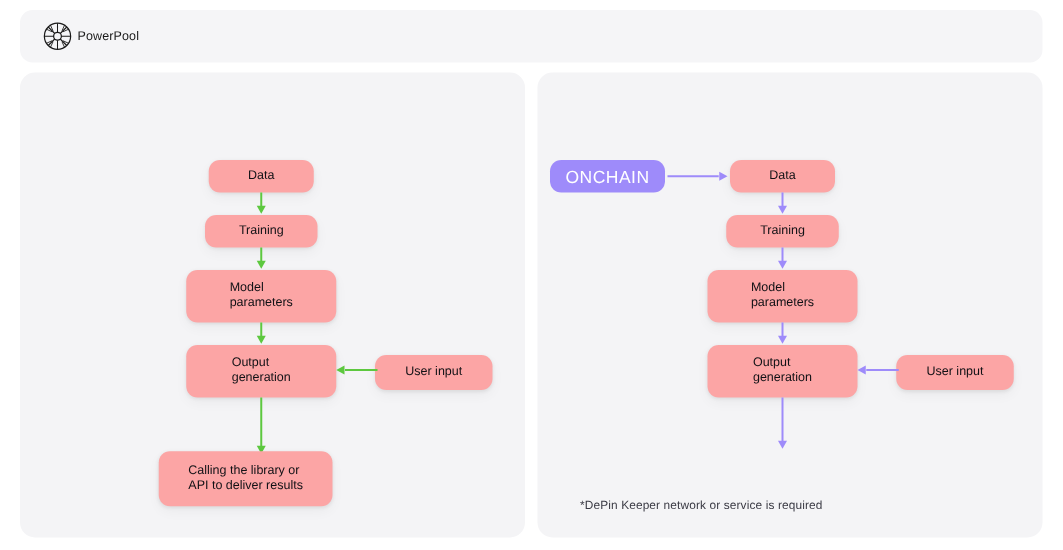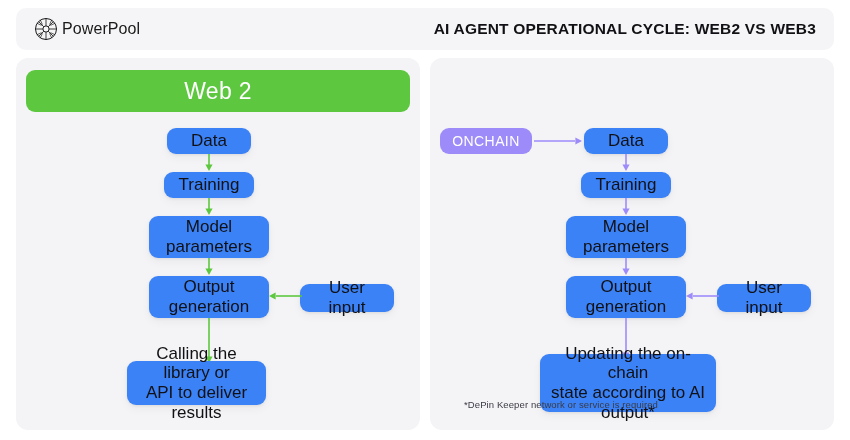--- a/index.html
+++ b/index.html
@@ -35,21 +35,21 @@
     align-items: center;
     gap: 4px;
   }
   .brand-logo {
     width: 24px;
     height: 24px;
     display: block;
     flex: 0 0 auto;
   }
   .brand-name {
-    font-size: 16px;
+    font-size: 10px;
     color: #1a1a1a;
     letter-spacing: 0.1px;
   }
   .header-title {
     font-size: 15.5px;
     font-weight: bold;
     color: #111115;
     letter-spacing: 0.2px;
     white-space: nowrap;
   }
@@ -80,29 +80,28 @@
     color: #ffffff;
     font-size: 23px;
     letter-spacing: 0.3px;
   }
   .panel-header.green  { background: #5dc83f; }
   .panel-header.purple { background: #9e8bfa; }
 
   
   .node {
     position: absolute;
-    background: #3b82f6;
+    background: #fca5a5;
     border-radius: 9px;
     box-shadow: 0 1px 3px rgba(0,0,0,0.07), 0 4px 10px rgba(0,0,0,0.045);
     display: flex;
     align-items: center;
     justify-content: center;
-    text-align: center;
     color: #111115;
-    font-size: 17px;
+    font-size: 10px;
     line-height: 1.16;
     padding: 5px 10px;
     box-sizing: border-box;
     white-space: pre-line;
   }
 
   
   .badge {
     position: absolute;
     background: #9e8bfa;
@@ -140,25 +139,23 @@
         <circle cx="12" cy="12" r="10.5" fill="none" stroke="#1a1a1a" stroke-width="1"></circle>
         <circle cx="12" cy="12" r="3.1" fill="none" stroke="#1a1a1a" stroke-width="1"></circle>
         <path d="M12 1.5 L12 8.9 M22.5 12 L15.1 12 M12 22.5 L12 15.1 M1.5 12 L8.9 12
                  M4.6 4.6 L9.8 9.8 M19.4 4.6 L14.2 9.8 M19.4 19.4 L14.2 14.2 M4.6 19.4 L9.8 14.2" stroke="#1a1a1a" stroke-width="0.85" fill="none"></path>
         <path d="M6.2 2.8 L8.4 7.6 M17.8 2.8 L15.6 7.6 M21.2 6.2 L16.4 8.4 M21.2 17.8 L16.4 15.6
                  M17.8 21.2 L15.6 16.4 M6.2 21.2 L8.4 16.4 M2.8 17.8 L7.6 15.6 M2.8 6.2 L7.6 8.4" stroke="#1a1a1a" stroke-width="0.7" fill="none"></path>
       </svg>
     </span>
     <span class="brand-name">PowerPool</span>
   </div>
-  <div class="header-title">AI AGENT OPERATIONAL CYCLE: WEB2 VS WEB3</div>
 </div>
 
 <div class="panel panel-left">
-  <div class="panel-header green">Web 2</div>
 
   <div class="node" style="left:151px; top:70px; width:84px; height:26px;">Data</div>
 
   <div class="arrow" style="left:188px; top:96px;">
     <svg width="10" height="18" viewBox="0 0 10 18">
       <path d="M5 0 L5 11" stroke="#5dc83f" stroke-width="1.6" fill="none"></path>
       <path d="M5 17 L1.4 10.6 L8.6 10.6 Z" fill="#5dc83f"></path>
     </svg>
   </div>
 
@@ -249,18 +246,15 @@
   </div>
 
   <div class="node" style="left:287px; top:226px; width:94px; height:28px;">User input</div>
   <div class="arrow" style="left:256px; top:233px;">
     <svg width="33" height="10" viewBox="0 0 33 10">
       <path d="M33 5 L7 5" stroke="#9e8bfa" stroke-width="1.6" fill="none"></path>
       <path d="M0 5 L6.6 1.4 L6.6 8.6 Z" fill="#9e8bfa"></path>
     </svg>
   </div>
 
-  <div class="node" style="left:110px; top:296px; width:176px; height:58px;">Updating the on-chain
-state according to AI
-output*</div>
 
   <div class="footnote" style="left:8px; top:341px;margin-left:26px;">*DePin Keeper network or service is required</div>
 </div>
 
 </body></html>

